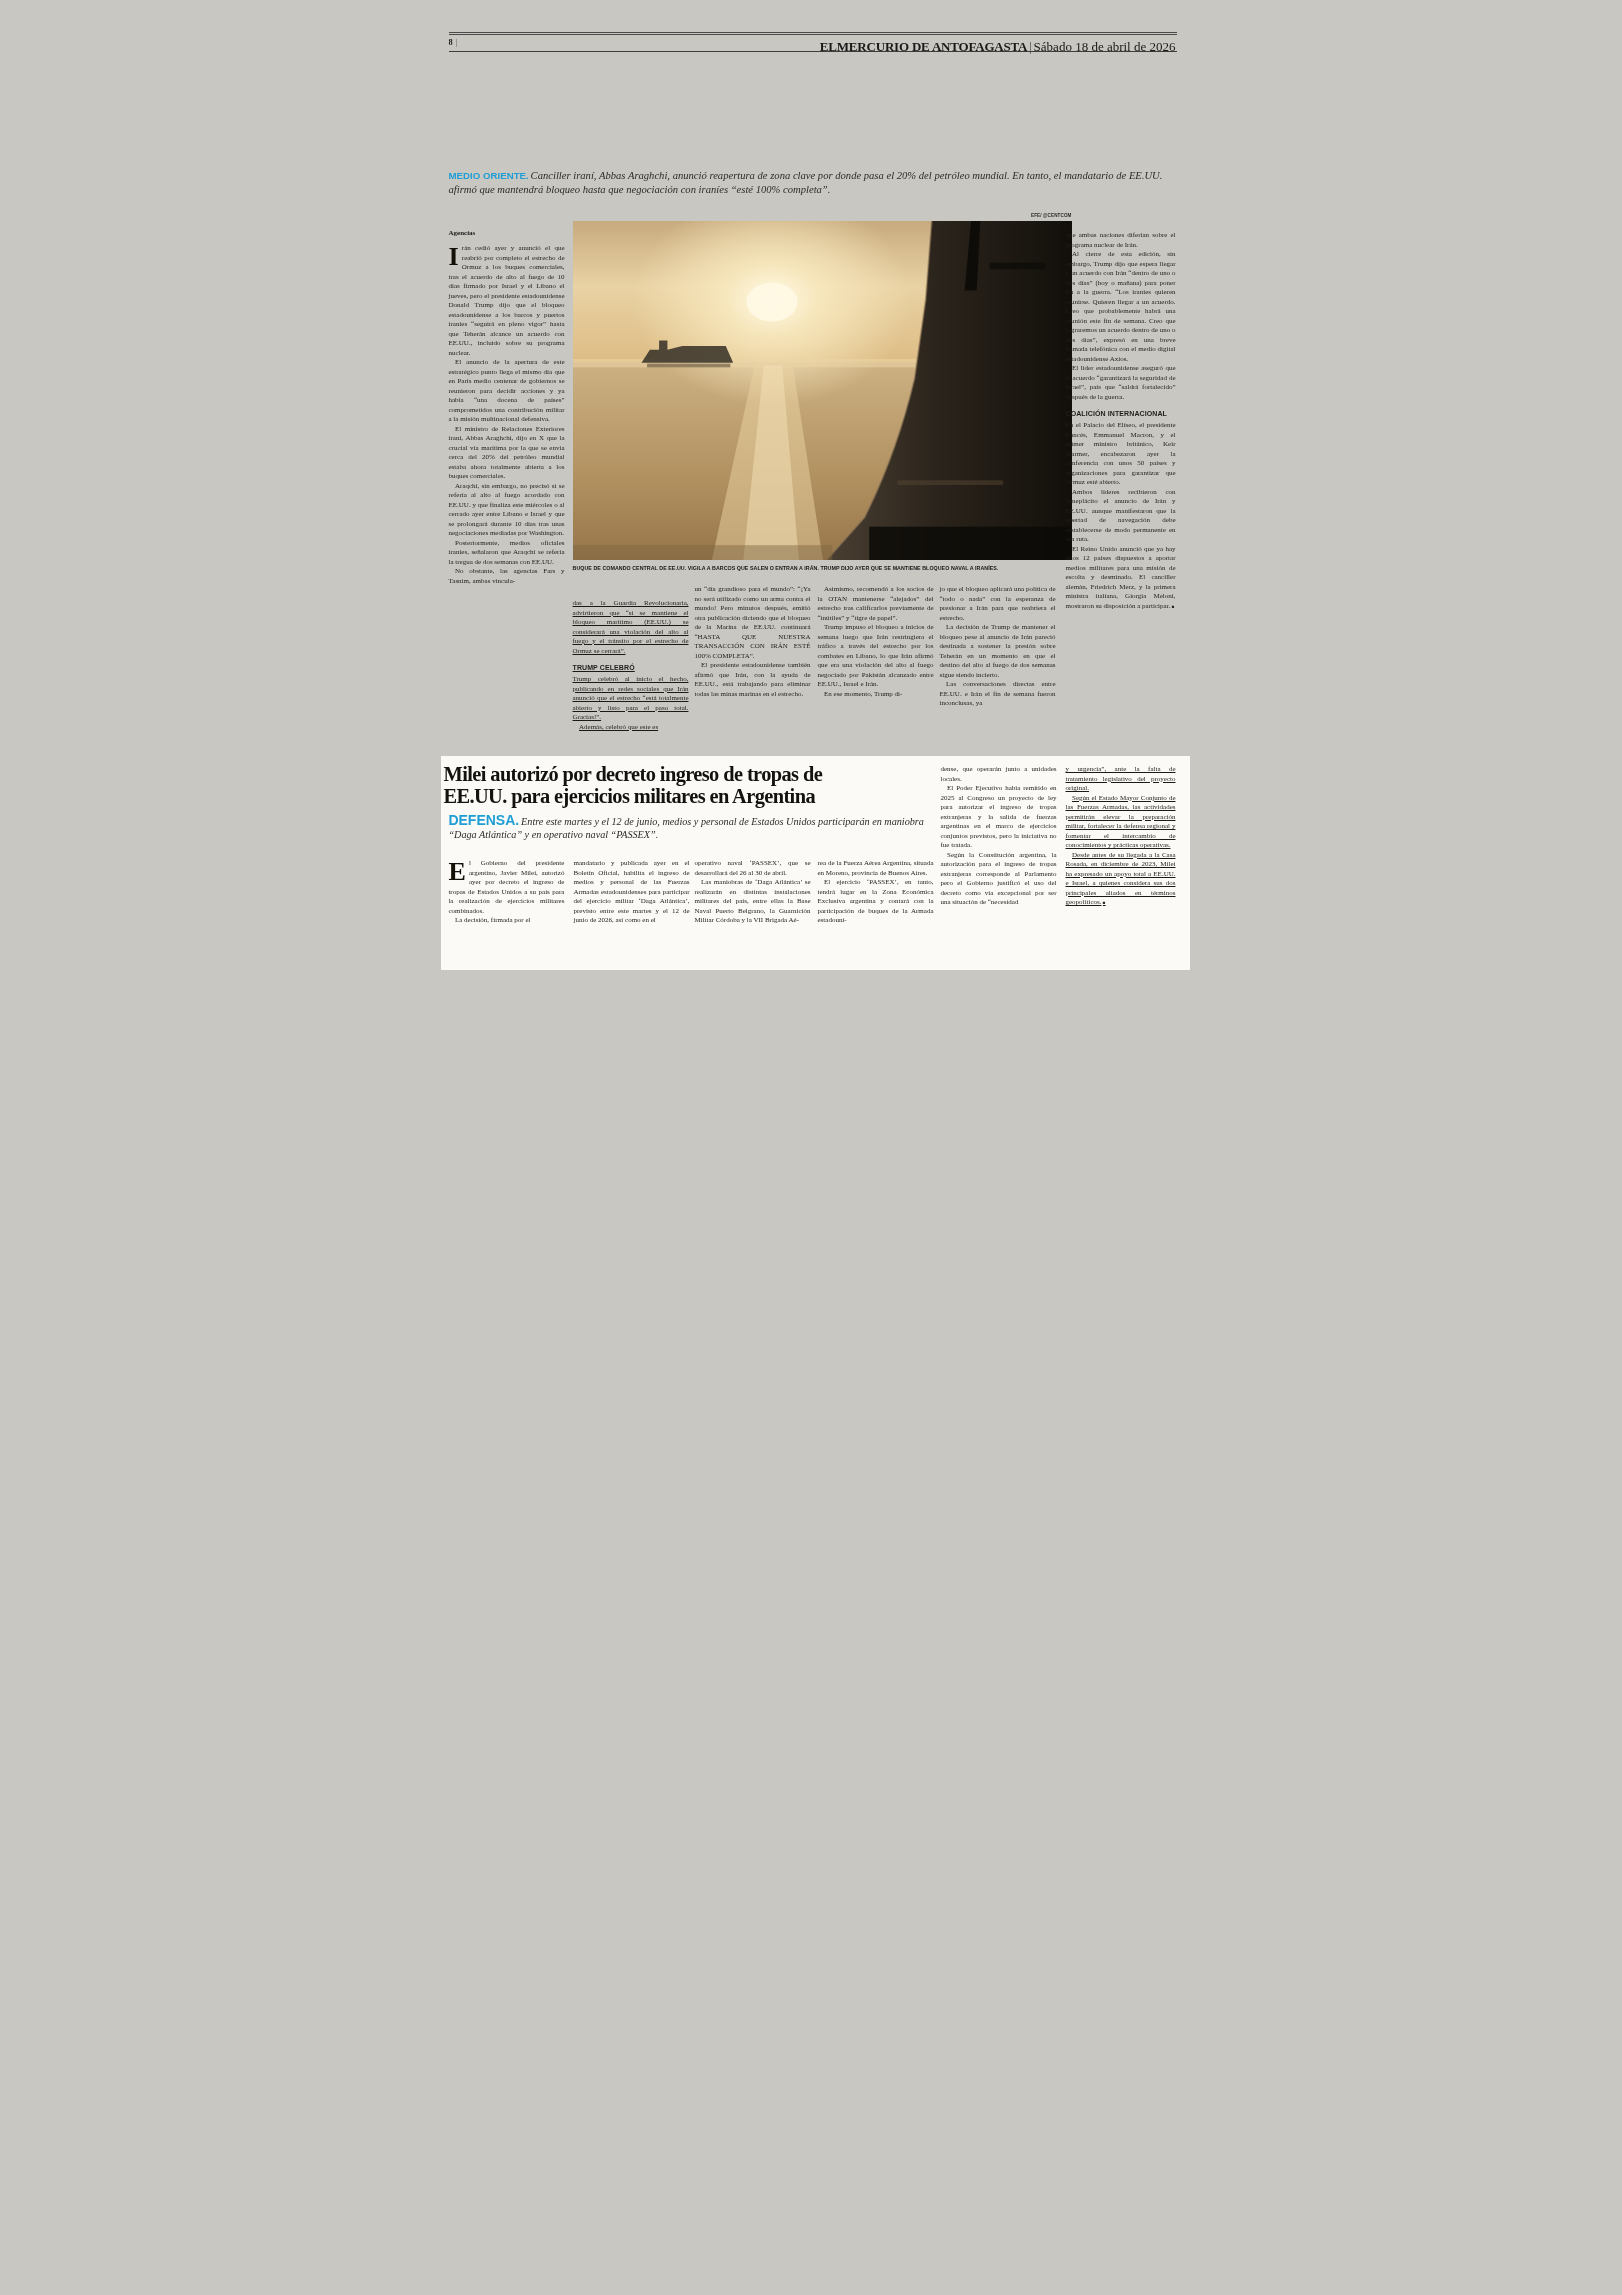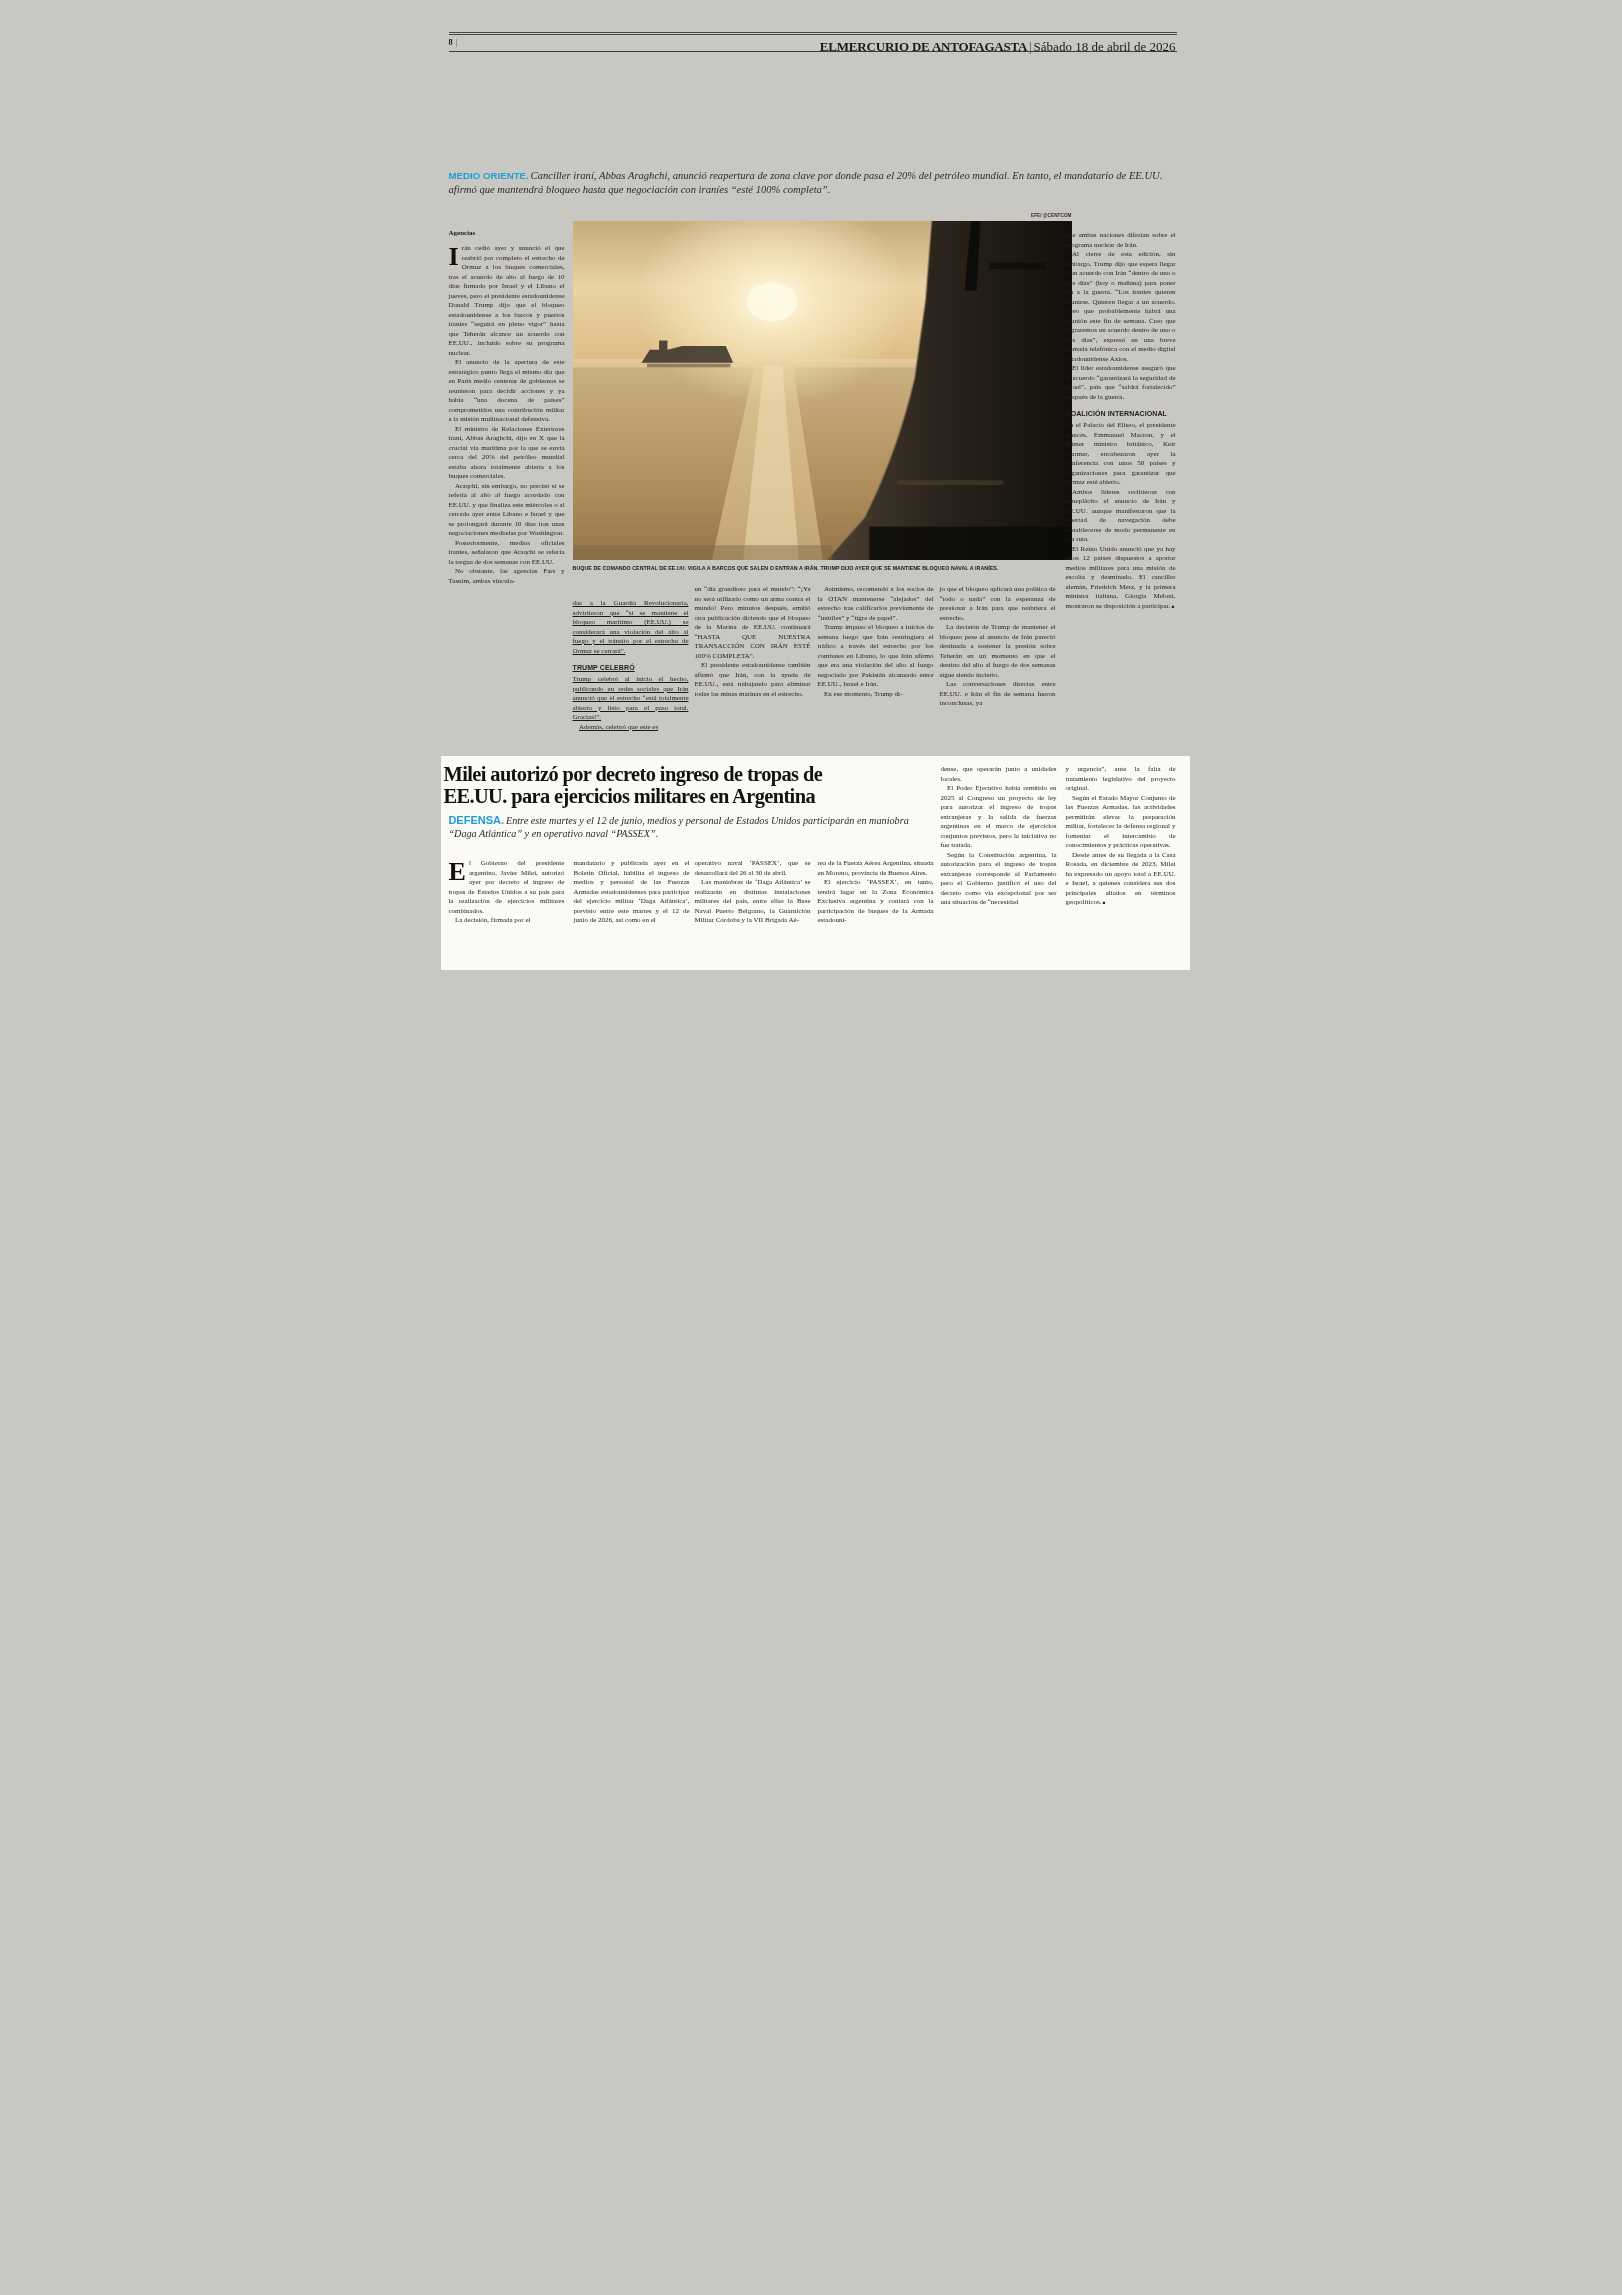--- a/index.html
+++ b/index.html
@@ -21,21 +21,21 @@
   
   .hl1{font-size:33px;line-height:36px;font-weight:700;letter-spacing:-1.2px;color:#14120f;}
   .hl2{font-size:20.4px;line-height:22px;font-weight:700;letter-spacing:-0.6px;color:#14120f;}
   
   .deck{font-style:italic;color:#2d2b28;}
   .deck-main{font-size:10.6px;line-height:14px;}
   .deck-sub{font-size:10.2px;line-height:13px;}
   .kicker{font-style:normal;font-weight:700;font-family:"Liberation Sans","DejaVu Sans",sans-serif;
           color:var(--accent,#1f9ed6);padding-right:1.9px;}
   .deck-main .kicker{font-size:9.7px;}
-  .deck-sub .kicker{font-size:11px;}
+  .deck-sub .kicker{font-size:14px;}
   
   .bodycol p{margin:0;text-align:justify;font-size:7px;line-height:9.5px;color:#201e1b;}
   .bodycol p.ind{text-indent:6.5px;}
   .byline{font-size:7px;font-weight:700;}
   .dropcap{float:left;font-size:26px;line-height:21px;font-weight:700;color:#131008;
            padding:2.3px 3.2px 0 0;}
   .subhead{font-family:"Liberation Sans","DejaVu Sans",sans-serif;font-weight:700;
            font-size:7px;letter-spacing:0.1px;color:var(--accent,#1f9ed6);
            margin:7px 0 2.8px !important;text-align:left !important;text-indent:0 !important;}
   .endmark{font-size:4.6px;letter-spacing:0;padding-left:1.4px;color:#222;}
@@ -190,21 +190,21 @@
       <p>rea de la Fuerza Aérea Argentina, situada en Moreno, provincia de Buenos Aires.</p>
       <p class="ind">El ejercicio ‘PASSEX’, en tanto, tendrá lugar en la Zona Económica Exclusiva argentina y contará con la participación de buques de la Armada estadouni-</p>
     </div>
 
     <div class="abs bodycol" style="left:500px;top:9.3px;width:116px;">
       <p>dense, que operarán junto a unidades locales.</p>
       <p class="ind">El Poder Ejecutivo había remitido en 2025 al Congreso un proyecto de ley para autorizar el ingreso de tropas extranjeras y la salida de fuerzas argentinas en el marco de ejercicios conjuntos previstos, pero la iniciativa no fue tratada.</p>
       <p class="ind">Según la Constitución argentina, la autorización para el ingreso de tropas extranjeras corresponde al Parlamento pero el Gobierno justificó el uso del decreto como vía excepcional por ser una situación de “necesidad</p>
     </div>
 
-    <div class="abs bodycol" style="left:625px;top:9.3px;width:110px;">
+    <div class="abs bodycol" style="left:625px;top:9.3px;width:110px;text-decoration:underline;">
       <p>y urgencia”, ante la falta de tratamiento legislativo del proyecto original.</p>
       <p class="ind">Según el Estado Mayor Conjunto de las Fuerzas Armadas, las actividades permitirán elevar la preparación militar, fortalecer la defensa regional y fomentar el intercambio de conocimientos y prácticas operativas.</p>
       <p class="ind"><span>Desde antes de su llegada a la Casa Rosada, en diciembre de 2023, Milei ha expresado un apoyo total a EE.UU. e Israel, a quienes considera sus dos principales aliados en términos geopolíticos.</span><span class="endmark">■</span></p>
     </div>
 
   </div>
 
 </div>
 
 

